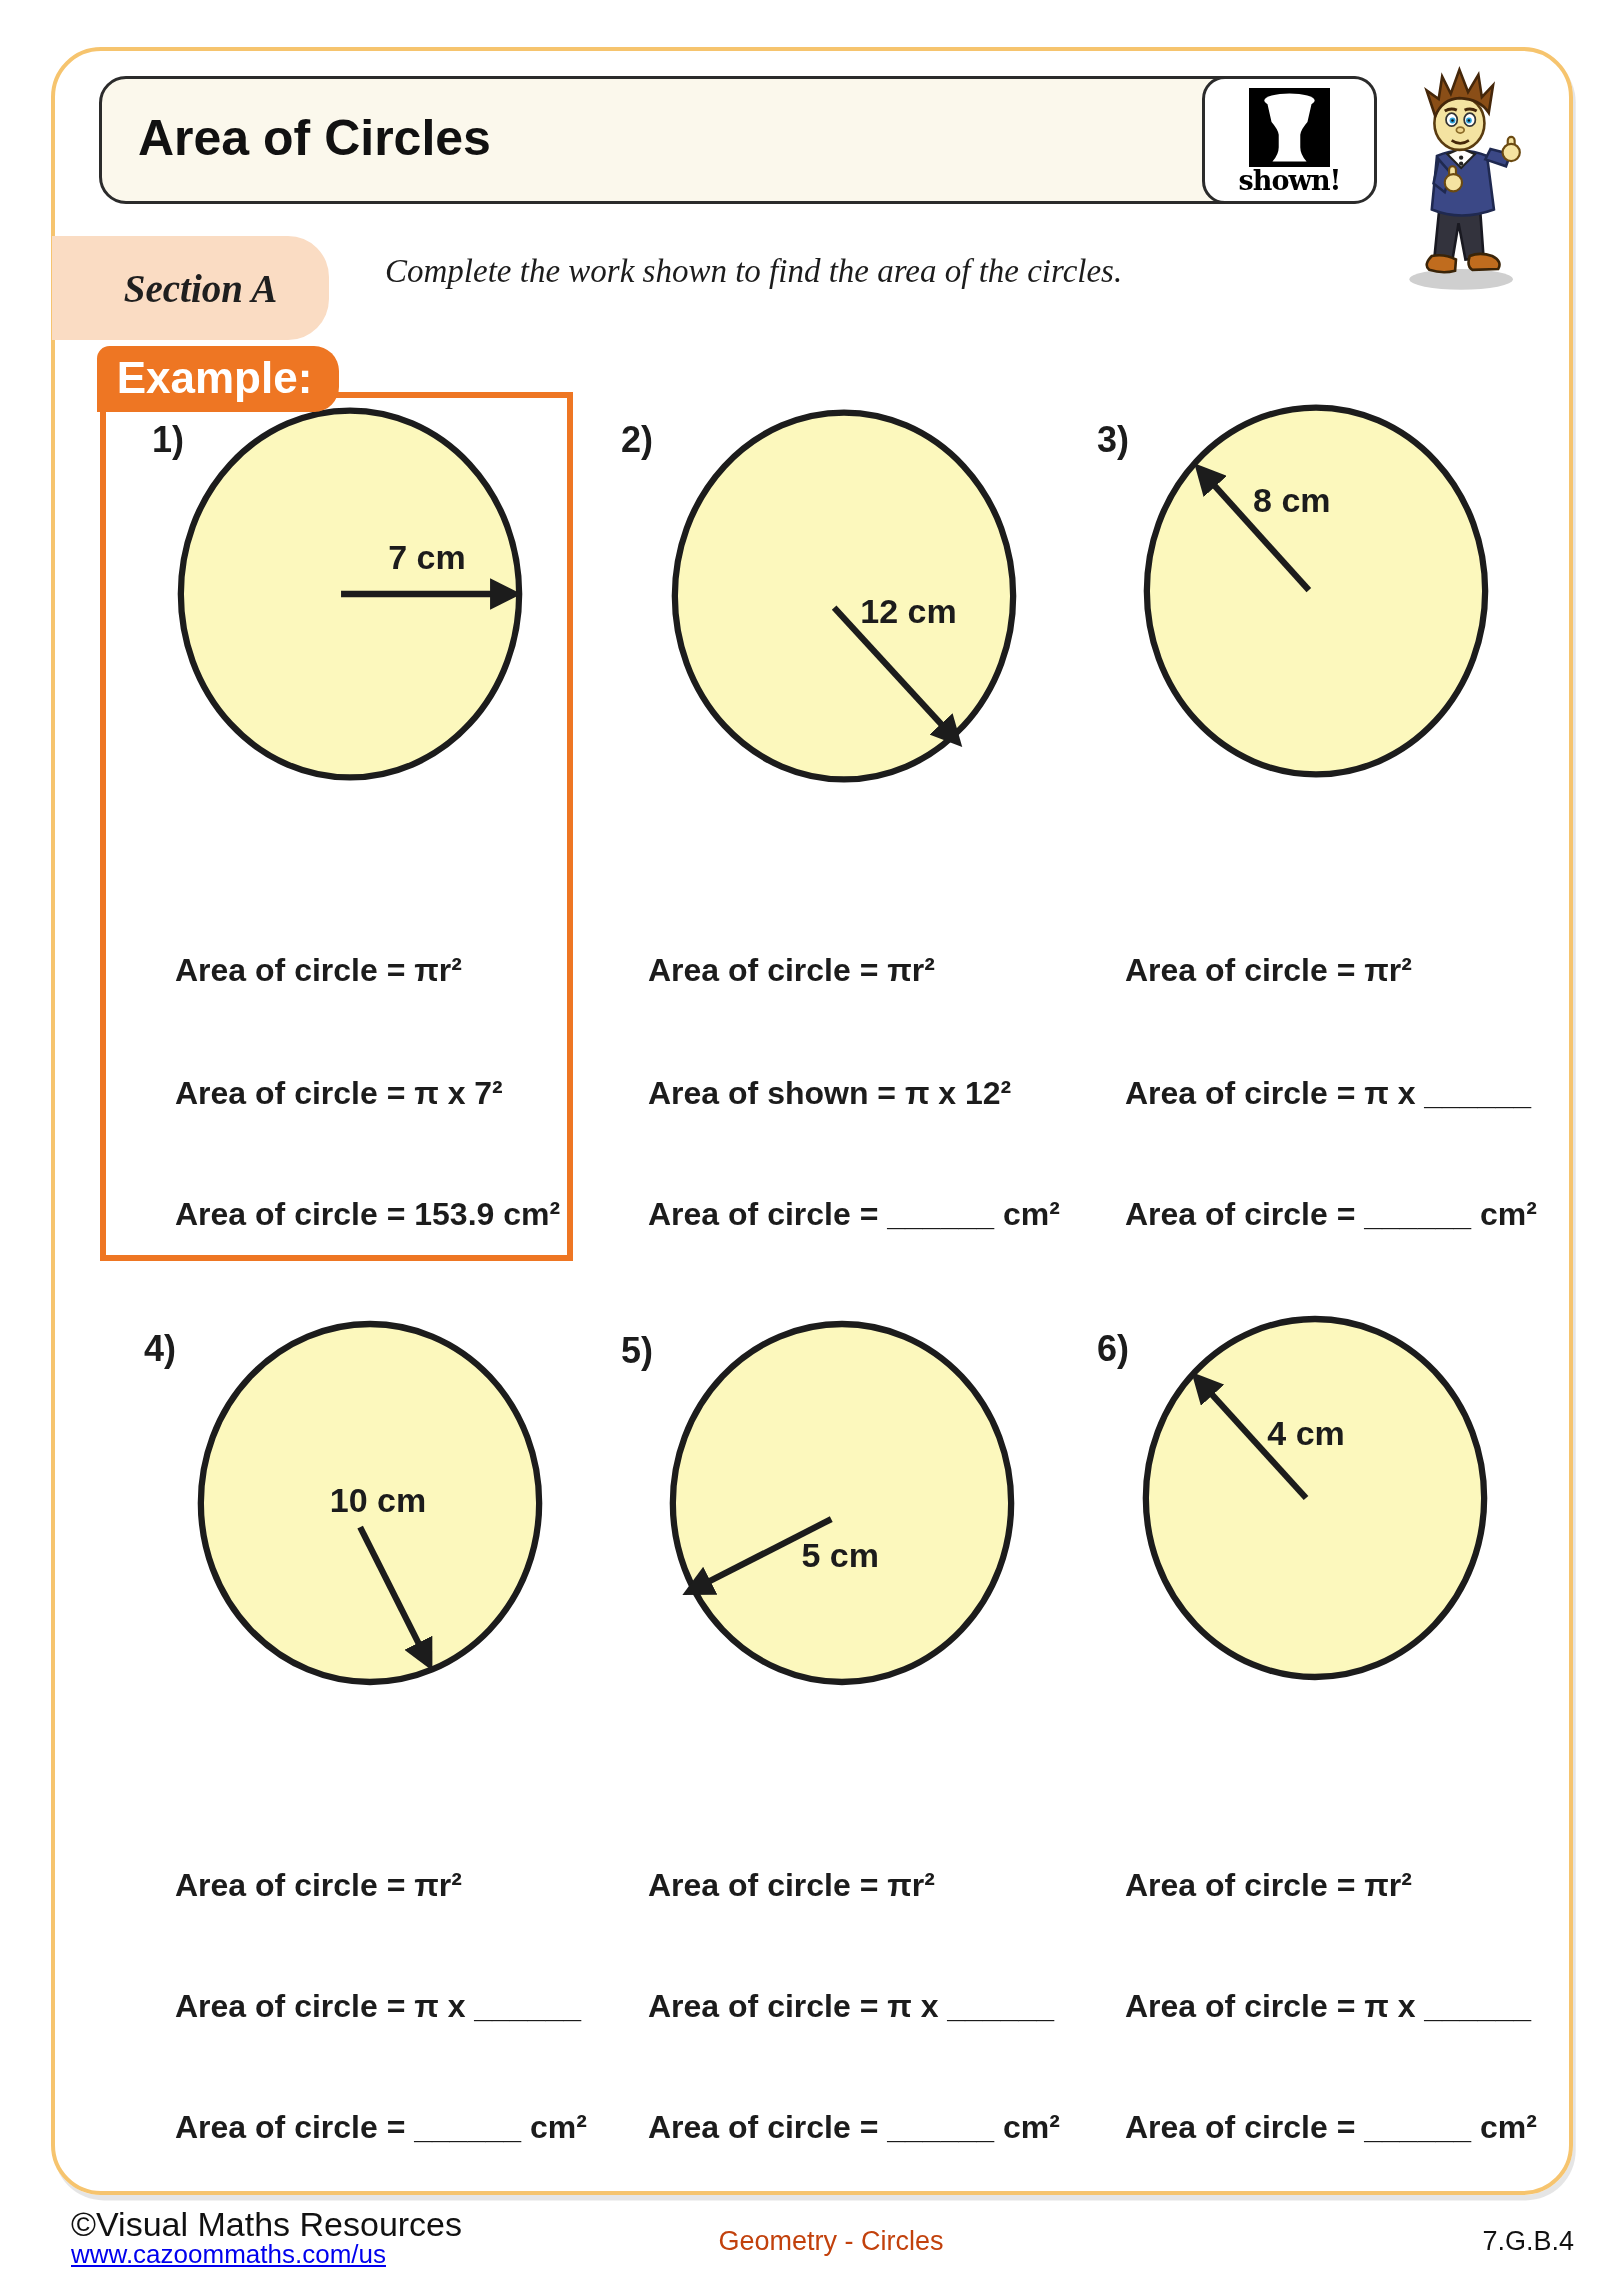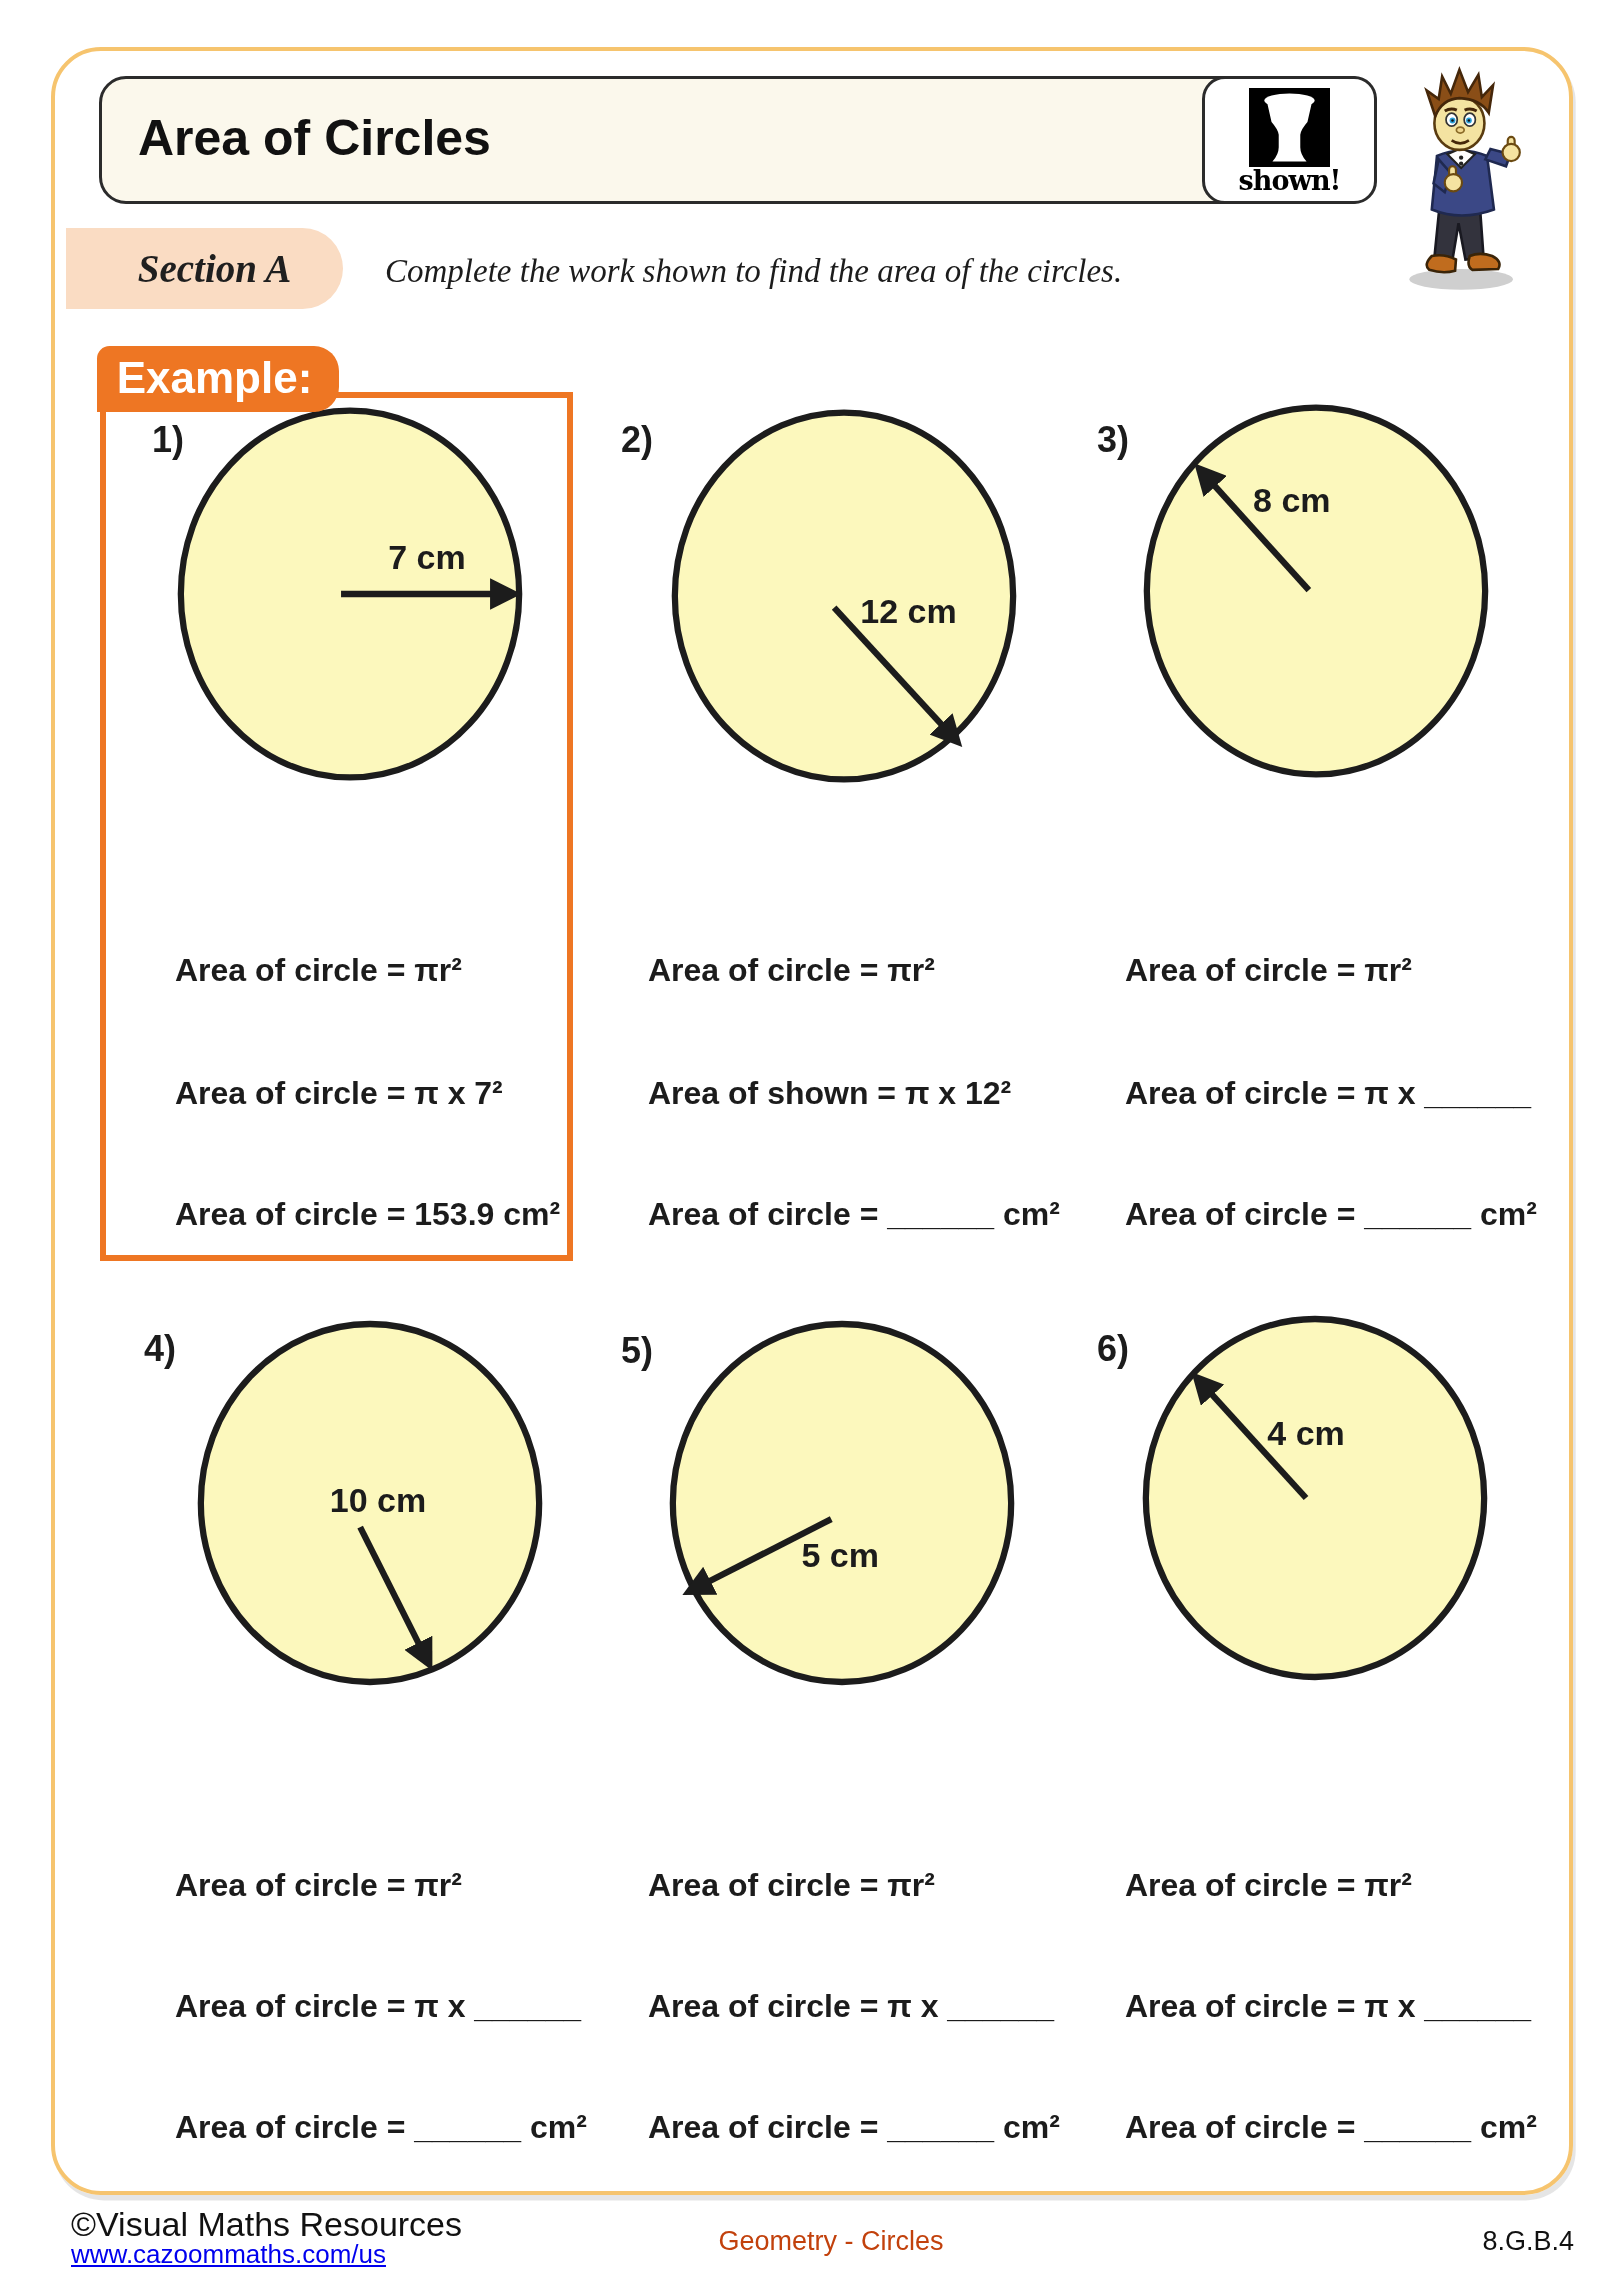--- a/index.html
+++ b/index.html
@@ -14,22 +14,22 @@
   .header-box{left:99px;top:76px;width:1278px;height:128px;box-sizing:border-box;
     background:var(--header-fill,#FBF8EC);border:3.6px solid #2b2b2b;border-radius:27px;z-index:2;}
   .page-title{position:absolute;left:36px;top:0;line-height:119px;font-size:50px;font-weight:bold;color:#111;}
 
   .logo-box{left:1202px;top:76px;width:175px;height:128px;box-sizing:border-box;background:#fff;
     border:3.6px solid #2b2b2b;border-radius:23px;z-index:3;}
   .logo-square{position:absolute;left:44px;top:9px;width:81px;height:79px;background:#000;}
   .wordmark{position:absolute;left:0;right:0;top:86px;text-align:center;
     font-family:"DejaVu Serif",serif;font-weight:bold;font-size:27px;color:#000;letter-spacing:-0.9px;}
 
-  .section-badge{left:52px;top:228px;width:257px;height:81px;background:var(--section-badge,#FADCC3);
-    border-radius:0 41px 41px 0;display:flex;align-items:center;justify-content:center;margin-left:14px;}
+  .section-badge{left:52px;top:236px;width:257px;height:104px;background:var(--section-badge,#FADCC3);
+    border-radius:0 41px 41px 0;display:flex;align-items:center;justify-content:center;}
   .section-label{font-family:"Liberation Serif",serif;font-style:italic;font-weight:bold;font-size:39px;color:#1f1f1f;}
   .instruction{left:365px;top:253px;font-family:"Liberation Serif",serif;font-style:italic;font-size:33px;color:#1c1c1c;white-space:nowrap;}
 
   .example-badge{left:97px;top:346px;background:var(--accent-orange,#EE7623);color:#fff;
     font-size:44px;font-weight:bold;padding:7.2px 27px 9px 19.7px;border-radius:12.5px 25px 25px 0;z-index:4;}
   .example-box{left:100px;top:392px;width:473px;height:869px;box-sizing:border-box;
     border:6.3px solid var(--accent-orange,#EE7623);z-index:1;}
 
   .pnum{font-size:36px;font-weight:bold;color:#1c1c1c;}
   .fig{position:absolute;overflow:visible;}
@@ -172,16 +172,16 @@
   <div class="abs work" style="left:597px;top:1988px">Area of circle = π x ______</div>
   <div class="abs work" style="left:597px;top:2109px">Area of circle = ______ cm²</div>
 
   <div class="abs work" style="left:1074px;top:1867px">Area of circle = πr²</div>
   <div class="abs work" style="left:1074px;top:1988px">Area of circle = π x ______</div>
   <div class="abs work" style="left:1074px;top:2109px">Area of circle = ______ cm²</div>
 
   <div class="abs foot-copy">©Visual Maths Resources</div>
   <div class="abs foot-url">www.cazoommaths.com/us</div>
   <div class="abs foot-center">Geometry - Circles</div>
-  <div class="abs foot-code">8.G.B.4</div>
+  <div class="abs foot-code">7.G.B.4</div>
 
 </div>
 
 
 </body></html>

